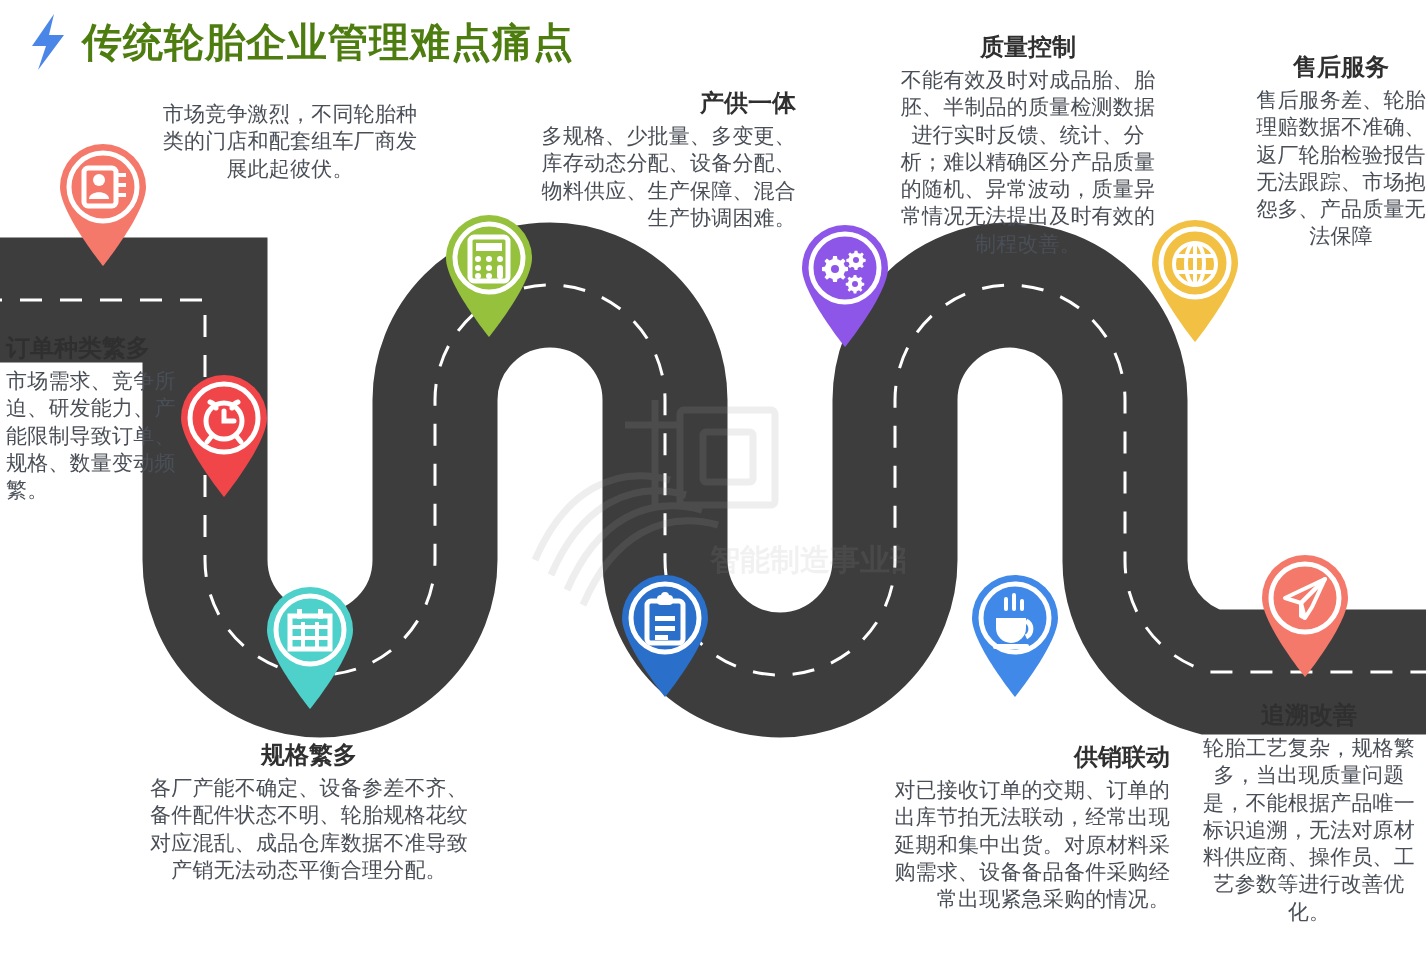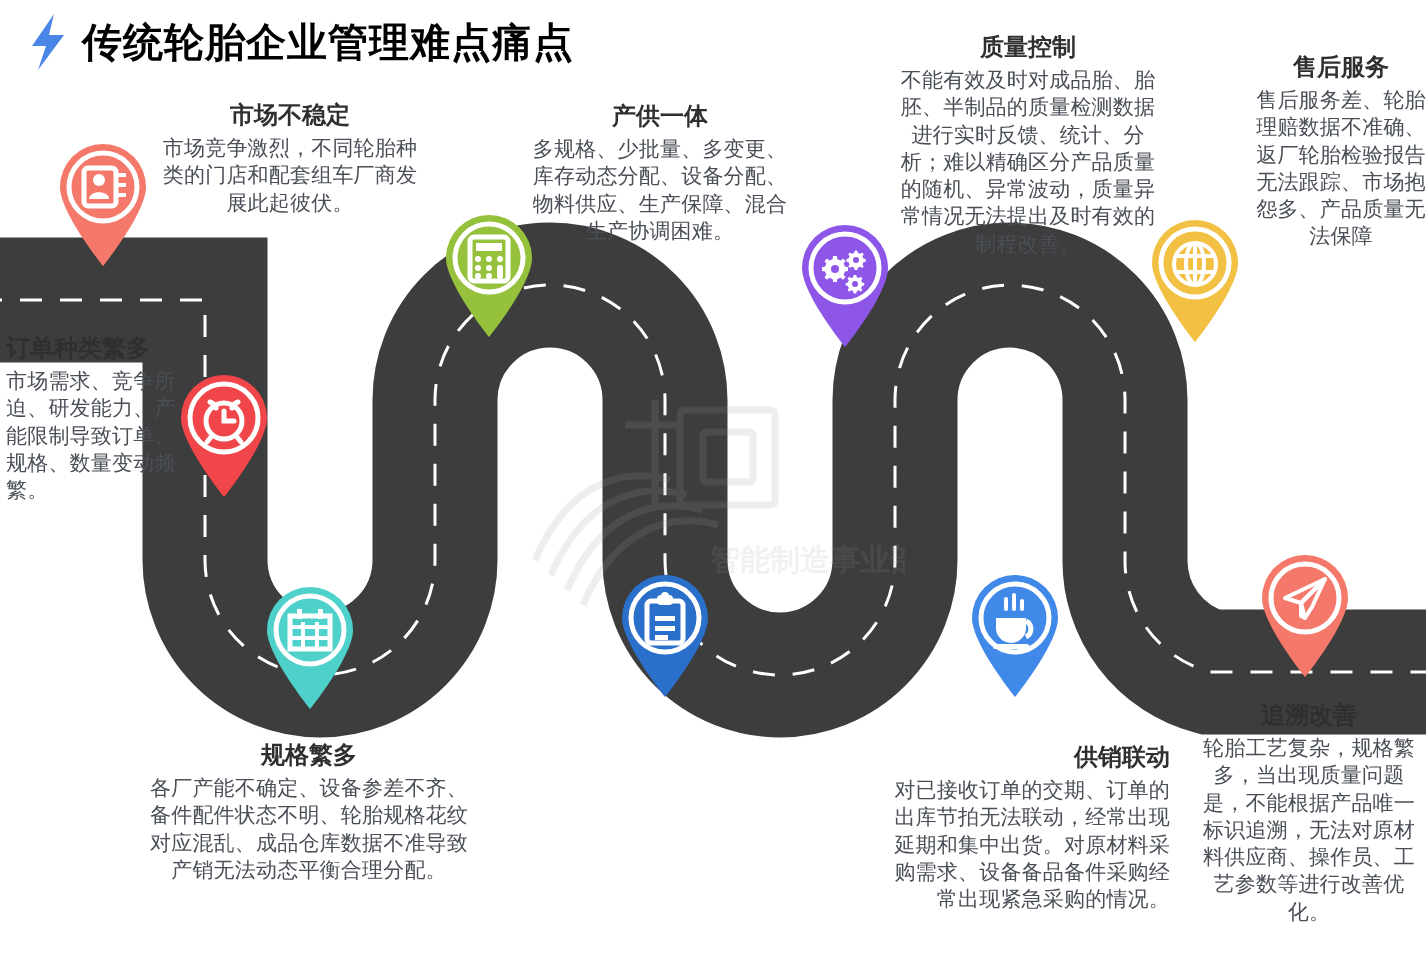--- a/index.html
+++ b/index.html
@@ -17,21 +17,21 @@
   
   #watermark{
     position:absolute;left:505px;top:370px;width:400px;height:250px;
     opacity:.22;pointer-events:none;
   }
 
   
   #title-bar{position:absolute;left:28px;top:14px;display:flex;align-items:center;gap:14px;}
   #bolt-icon{width:40px;height:56px;display:block;}
   #title-text{
-    font-size:40px;font-weight:bold;color:#000000;letter-spacing:1px;
+    font-size:40px;font-weight:bold;color:#4d7c0f;letter-spacing:1px;
     white-space:nowrap;line-height:1;
   }
 
   
   .block{position:absolute;}
   .block .heading{
     font-size:24px;font-weight:bold;color:#2f2f2f;
     line-height:1.25;margin:0 0 4px 0;
   }
   .block .body{
@@ -98,30 +98,29 @@
   </svg>
 
   <div id="title-bar">
     <svg id="bolt-icon" viewBox="0 0 40 56">
       <polygon points="26,0 4,32 18,32 10,56 36,21 21,21" fill="#4a86e8"></polygon>
     </svg>
     <div id="title-text">传统轮胎企业管理难点痛点</div>
   </div>
 
   <div class="block ctr" style="left:160px;top:100px;width:260px;">
-    <p class="heading">市场不稳定</p>
     <p class="body">市场竞争激烈，不同轮胎种类的门店和配套组车厂商发展此起彼伏。</p>
   </div>
 
   <div class="block lft" style="left:6px;top:333px;width:175px;">
     <p class="heading">订单种类繁多</p>
     <p class="body">市场需求、竞争所迫、研发能力、产能限制导致订单、规格、数量变动频繁。</p>
   </div>
 
-  <div class="block ctr" style="left:524px;top:101px;width:272px;">
+  <div class="block ctr" style="left:524px;top:88px;width:272px;text-align:right;">
     <p class="heading">产供一体</p>
     <p class="body">多规格、少批量、多变更、库存动态分配、设备分配、物料供应、生产保障、混合生产协调困难。</p>
   </div>
 
   <div class="block ctr" style="left:148px;top:740px;width:322px;">
     <p class="heading">规格繁多</p>
     <p class="body">各厂产能不确定、设备参差不齐、备件配件状态不明、轮胎规格花纹对应混乱、成品仓库数据不准导致产销无法动态平衡合理分配。</p>
   </div>
 
 

